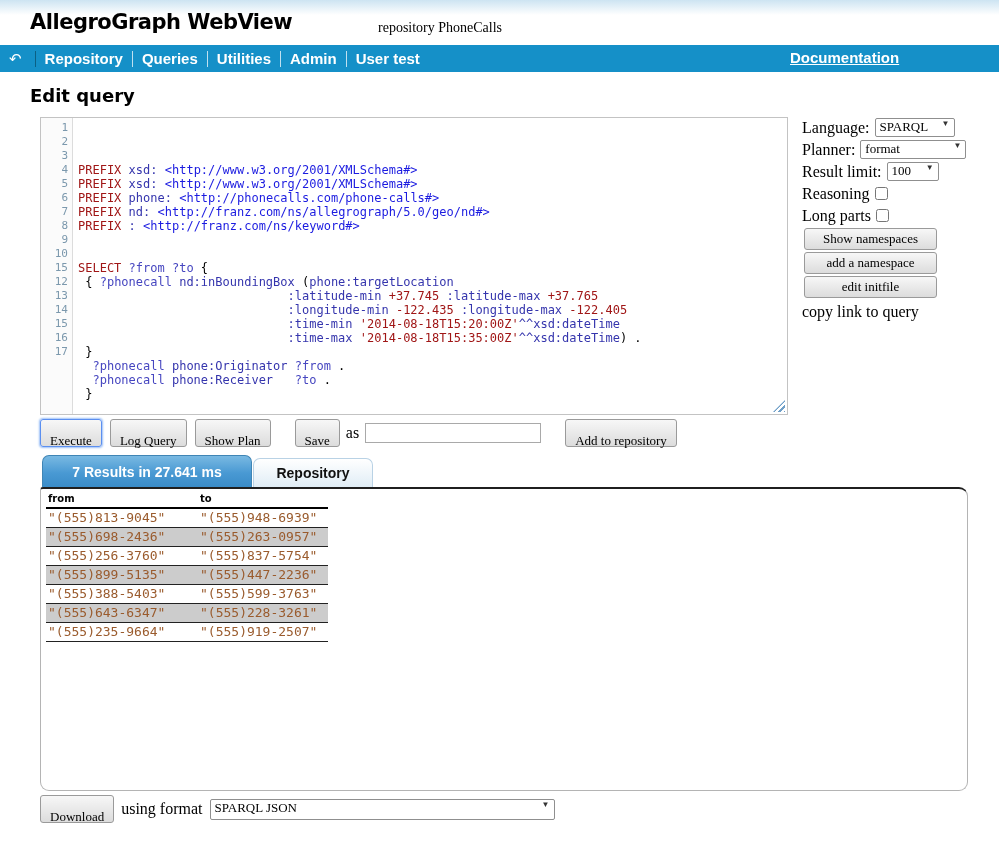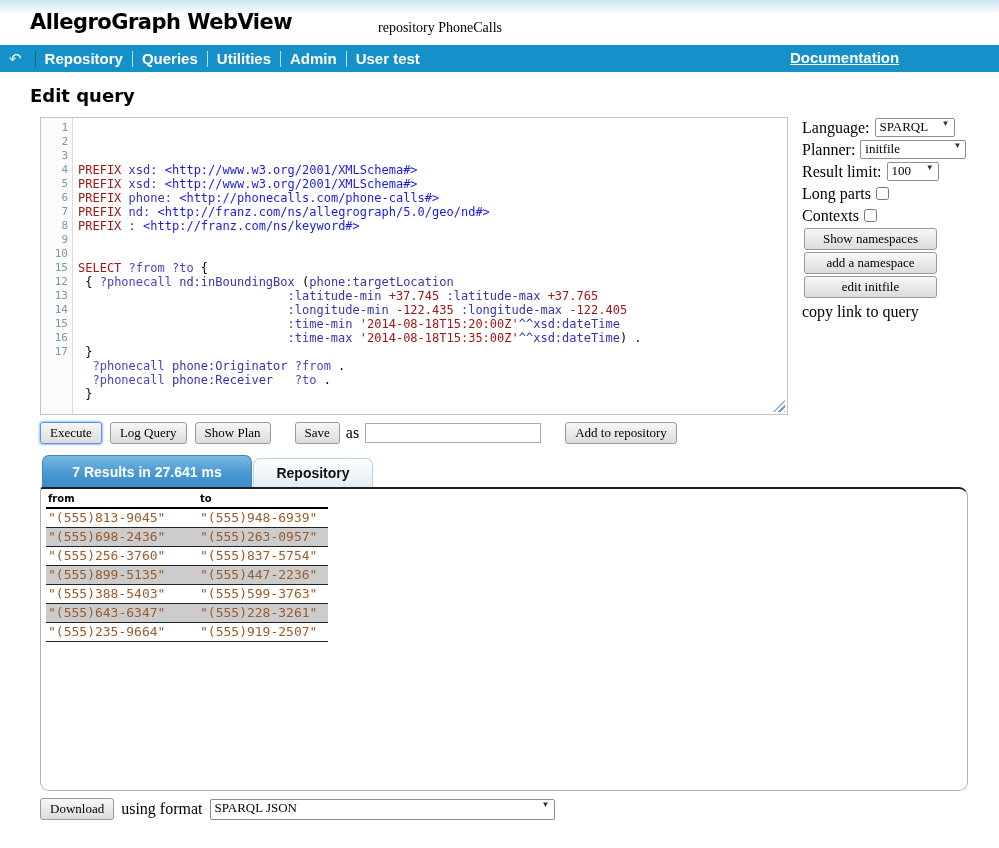--- a/index.html
+++ b/index.html
@@ -54,21 +54,21 @@
   .sel-arrow{font-size:8px;color:#333;margin-left:5px;}
   .cb{width:13px;height:13px;margin:0;cursor:pointer;}
   .panel-btn{display:block;width:133px;height:22px;margin:2px 0 0 2px;
     background:linear-gradient(#f7f7f7,#dcdcdc);border:1px solid #9a9a9a;border-radius:3px;
     font-family:"Liberation Serif",serif;font-size:13px;cursor:pointer;}
   .copy-link{margin:5px 0 0 0;font-size:16px;cursor:pointer;}
 
   
   .actions{position:absolute;left:40px;top:421px;display:flex;align-items:center;height:23px;}
   .btn{background:linear-gradient(#f7f7f7,#dcdcdc);border:1px solid #9a9a9a;border-radius:3px;
-    font-family:"Liberation Serif",serif;font-size:13px;height:22px;padding:1px 9px;cursor:pointer;}
+    font-family:"Liberation Serif",serif;font-size:13px;height:16px;padding:13px 9px;cursor:pointer;}
   .btn.focused{border:1px solid #5b8ff0;box-shadow:0 0 2px 1px #9cc0f7;}
   .as-label{margin:0 6px;font-size:16px;}
   .save-name{width:170px;height:18px;border:1px solid #a9a9a9;font-size:13px;padding:0 2px;}
 
   
   .tab-results{position:absolute;left:42px;top:455px;width:210px;height:32px;
     border:1px solid #3f85b5;border-bottom:none;border-radius:7px 7px 0 0;box-sizing:border-box;
     background:linear-gradient(#79b9e2,#4999d3 55%,#3a8cc8);
     color:#fff;font-family:"Liberation Sans",sans-serif;font-weight:bold;font-size:14px;
     display:flex;align-items:center;justify-content:center;cursor:pointer;}
@@ -151,37 +151,37 @@
   <div class="opt-row">
     <span>Language:</span>
     <span class="fake-select" style="width:80px">
       <span>SPARQL</span>
       <span class="sel-arrow">▼</span>
     </span>
   </div>
   <div class="opt-row">
     <span>Planner:</span>
     <span class="fake-select" style="width:106px">
-      <span>initfile</span>
+      <span>format</span>
       <span class="sel-arrow">▼</span>
     </span>
   </div>
   <div class="opt-row">
     <span>Result limit:</span>
     <span class="fake-select" style="width:52px">
       <span>100</span>
       <span class="sel-arrow">▼</span>
     </span>
   </div>
   <div class="opt-row">
+    <span>Reasoning</span>
+    <input type="checkbox" class="cb" style="">
+  </div>
+  <div class="opt-row">
     <span>Long parts</span>
-    <input type="checkbox" class="cb" style="">
-  </div>
-  <div class="opt-row">
-    <span>Contexts</span>
     <input type="checkbox" class="cb" style="">
   </div>
   <button class="panel-btn">Show namespaces</button>
   <button class="panel-btn">add a namespace</button>
   <button class="panel-btn">edit initfile</button>
   <div class="copy-link">copy link to query</div>
 </div>
 
 <div class="actions">
   <button class="btn focused">Execute</button>

